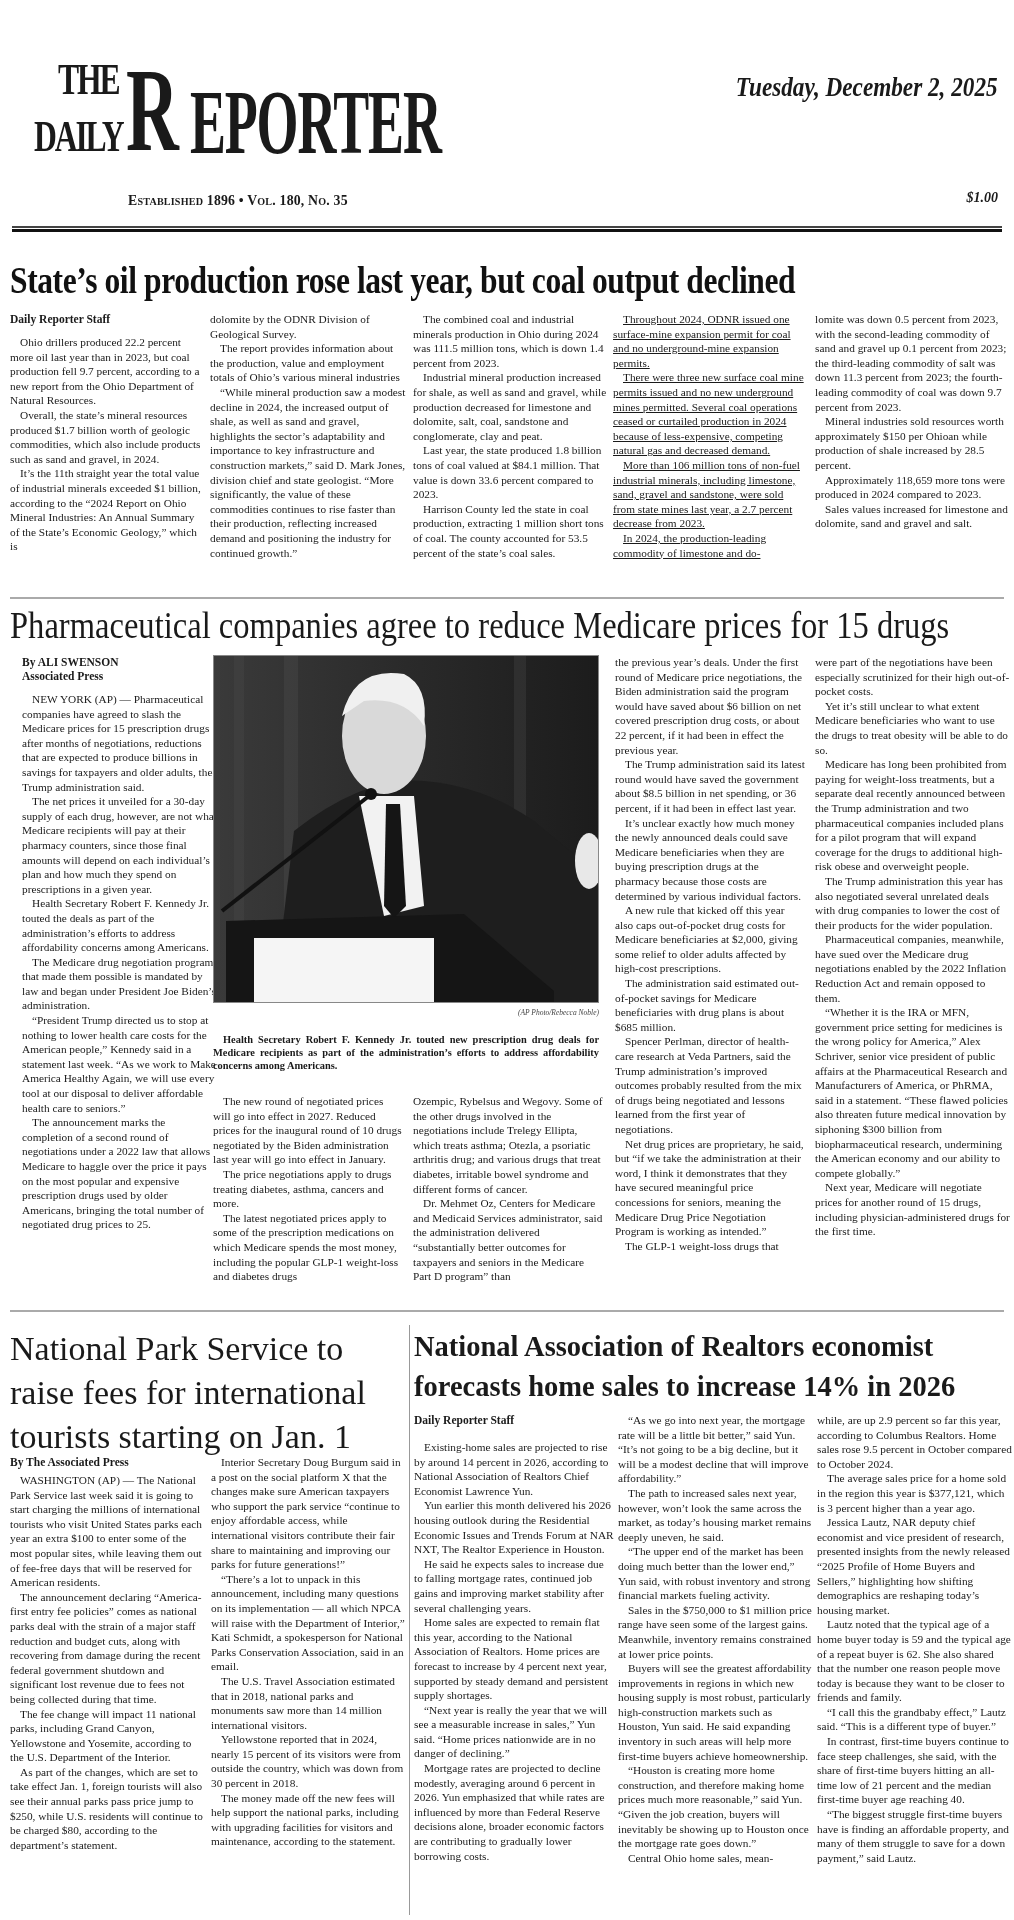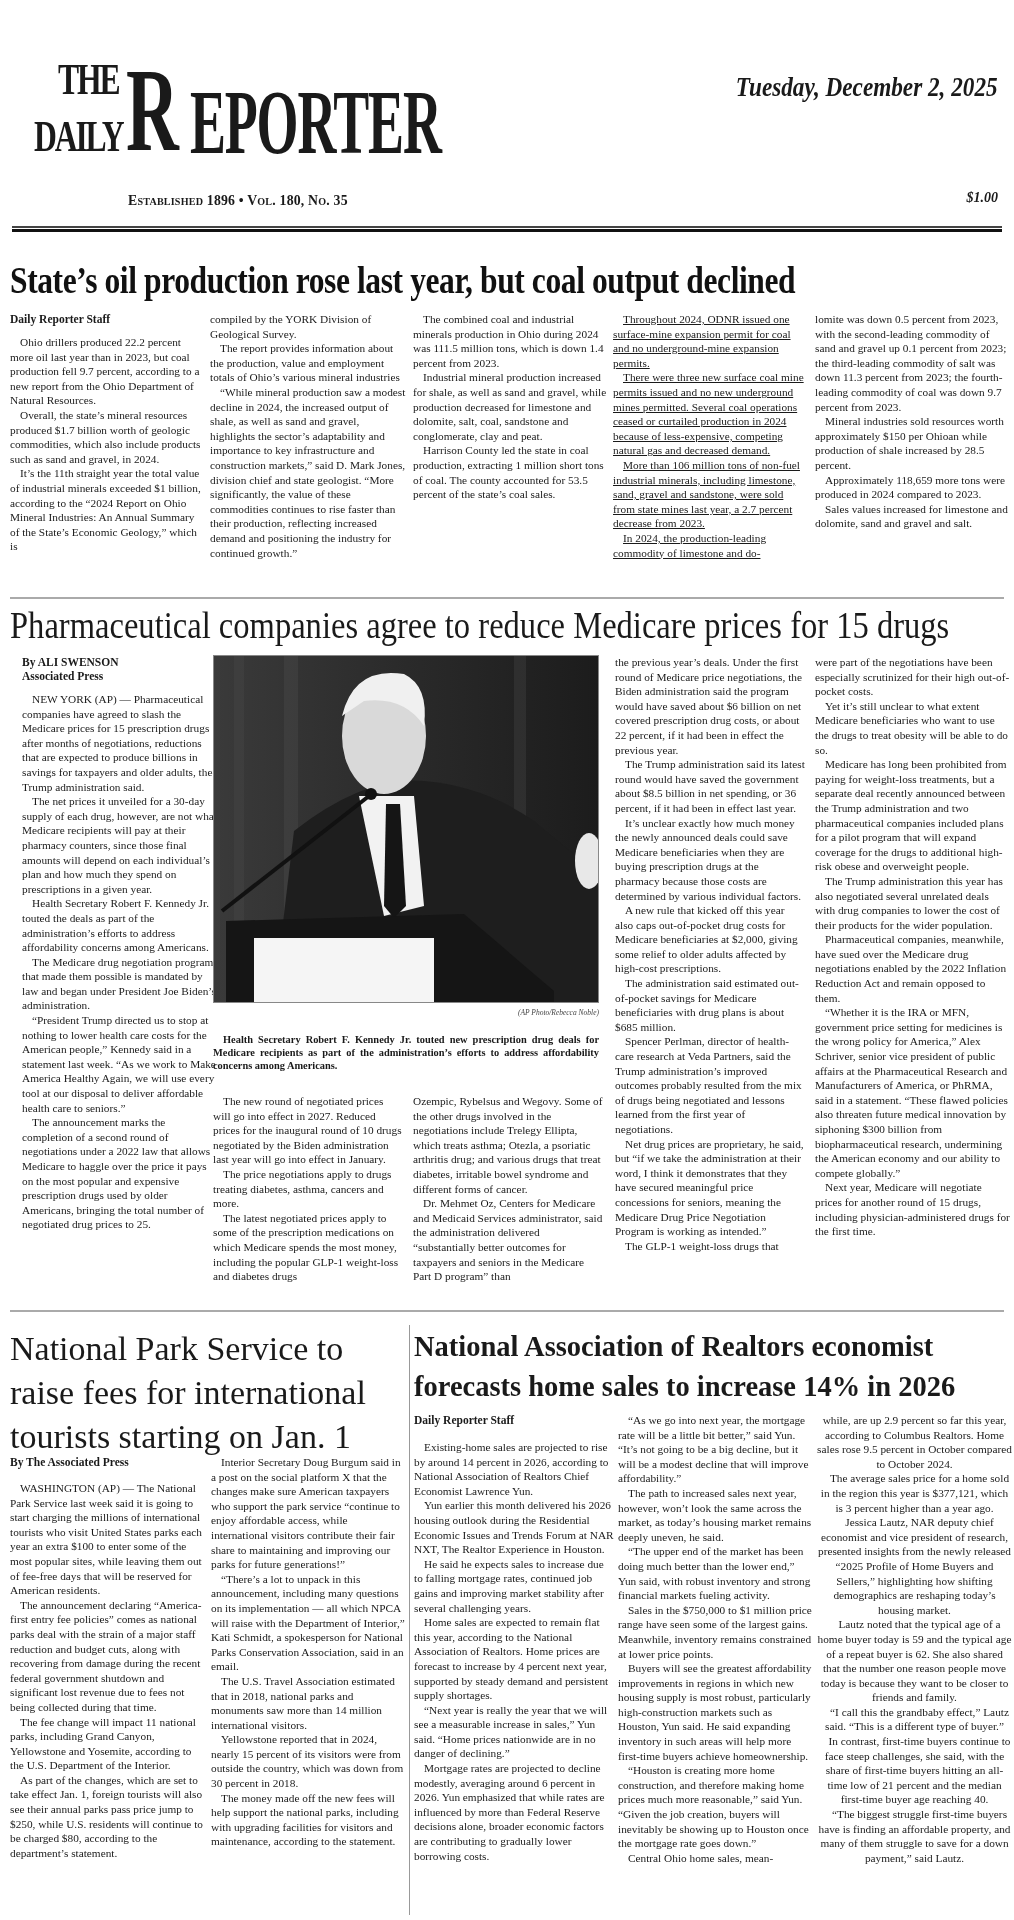--- a/index.html
+++ b/index.html
@@ -59,27 +59,28 @@
 
 <article>
   <h1 class="a1-headline headline-bold">State’s oil production rose last year, but coal output declined</h1>
   <div class="col" style="left:10px; top:312px; width:193px;">
     <p class="noindent byline" style="margin-bottom:9px;">Daily Reporter Staff</p>
     <p>Ohio drillers produced 22.2 percent more oil last year than in 2023, but coal production fell 9.7 percent, according to a new report from the Ohio Department of Natural Resources.</p>
     <p>Overall, the state’s mineral resources produced $1.7 billion worth of geologic commodities, which also include products such as sand and gravel, in 2024.</p>
     <p>It’s the 11th straight year the total value of industrial minerals exceeded $1 billion, according to the “2024 Report on Ohio Mineral Industries: An Annual Summary of the State’s Economic Geology,” which is</p>
   </div>
   <div class="col" style="left:210px; top:312px; width:196px;">
-    <p class="noindent">compiled by the YORK Division of Geological Survey.</p>
+    <p class="noindent">dolomite by the ODNR Division of Geological Survey.</p>
     <p>The report provides information about the production, value and employment totals of Ohio’s various mineral industries</p>
     <p>“While mineral production saw a modest decline in 2024, the increased output of shale, as well as sand and gravel, highlights the sector’s adaptability and importance to key infrastructure and construction markets,” said D. Mark Jones, division chief and state geologist. “More significantly, the value of these commodities continues to rise faster than their production, reflecting increased demand and positioning the industry for continued growth.”</p>
   </div>
   <div class="col" style="left:413px; top:312px; width:196px;">
     <p>The combined coal and industrial minerals production in Ohio during 2024 was 111.5 million tons, which is down 1.4 percent from 2023.</p>
     <p>Industrial mineral production increased for shale, as well as sand and gravel, while production decreased for limestone and dolomite, salt, coal, sandstone and conglomerate, clay and peat.</p>
+    <p>Last year, the state produced 1.8 billion tons of coal valued at $84.1 million. That value is down 33.6 percent compared to 2023.</p>
     <p>Harrison County led the state in coal production, extracting 1 million short tons of coal. The county accounted for 53.5 percent of the state’s coal sales.</p>
   </div>
   <div class="col" style="left:613px; top:312px; width:192px;text-decoration:underline;">
     <p>Throughout 2024, ODNR issued one surface-mine expansion permit for coal and no underground-mine expansion permits.</p>
     <p>There were three new surface coal mine permits issued and no new underground mines permitted. Several coal operations ceased or curtailed production in 2024 because of less-expensive, competing natural gas and decreased demand.</p>
     <p>More than 106 million tons of non-fuel industrial minerals, including limestone, sand, gravel and sandstone, were sold from state mines last year, a 2.7 percent decrease from 2023.</p>
     <p>In 2024, the production-leading commodity of limestone and do-</p>
   </div>
   <div class="col" style="left:815px; top:312px; width:195px;">
     <p class="noindent">lomite was down 0.5 percent from 2023, with the second-leading commodity of sand and gravel up 0.1 percent from 2023; the third-leading commodity of salt was down 11.3 percent from 2023; the fourth-leading commodity of coal was down 9.7 percent from 2023.</p>
@@ -170,21 +171,21 @@
     <p>“Whether it is the IRA or MFN, government price setting for medicines is the wrong policy for America,” Alex Schriver, senior vice president of public affairs at the Pharmaceutical Research and Manufacturers of America, or PhRMA, said in a statement. “These flawed policies also threaten future medical innovation by siphoning $300 billion from biopharmaceutical research, undermining the American economy and our ability to compete globally.”</p>
     <p>Next year, Medicare will negotiate prices for another round of 15 drugs, including physician-administered drugs for the first time.</p>
   </div>
 </article>
 
 <div class="divider" style="left:10px; top:1310px; width:994px;"></div>
 
 <article>
   <h1 class="a3-headline">National Park Service to raise fees for international tourists starting on Jan. 1</h1>
   <div class="col" style="left:10px; top:1455px; width:196px;">
-    <p class="noindent byline" style="margin-bottom:12px;">By The Associated Press</p>
+    <p class="noindent byline" style="margin-bottom:4px;">By The Associated Press</p>
     <p>WASHINGTON (AP) — The National Park Service last week said it is going to start charging the millions of international tourists who visit United States parks each year an extra $100 to enter some of the most popular sites, while leaving them out of fee-free days that will be reserved for American residents.</p>
     <p>The announcement declaring “America-first entry fee policies” comes as national parks deal with the strain of a major staff reduction and budget cuts, along with recovering from damage during the recent federal government shutdown and significant lost revenue due to fees not being collected during that time.</p>
     <p>The fee change will impact 11 national parks, including Grand Canyon, Yellowstone and Yosemite, according to the U.S. Department of the Interior.</p>
     <p>As part of the changes, which are set to take effect Jan. 1, foreign tourists will also see their annual parks pass price jump to $250, while U.S. residents will continue to be charged $80, according to the department’s statement.</p>
   </div>
   <div class="col" style="left:211px; top:1455px; width:195px;">
     <p>Interior Secretary Doug Burgum said in a post on the social platform X that the changes make sure American taxpayers who support the park service “continue to enjoy affordable access, while international visitors contribute their fair share to maintaining and improving our parks for future generations!”</p>
     <p>“There’s a lot to unpack in this announcement, including many questions on its implementation — all which NPCA will raise with the Department of Interior,” Kati Schmidt, a spokesperson for National Parks Conservation Association, said in an email.</p>
     <p>The U.S. Travel Association estimated that in 2018, national parks and monuments saw more than 14 million international visitors.</p>
     <p>Yellowstone reported that in 2024, nearly 15 percent of its visitors were from outside the country, which was down from 30 percent in 2018.</p>
@@ -210,21 +211,21 @@
   </div>
   <div class="col" style="left:618px; top:1413px; width:196px;">
     <p>“As we go into next year, the mortgage rate will be a little bit better,” said Yun. “It’s not going to be a big decline, but it will be a modest decline that will improve affordability.”</p>
     <p>The path to increased sales next year, however, won’t look the same across the market, as today’s housing market remains deeply uneven, he said.</p>
     <p>“The upper end of the market has been doing much better than the lower end,” Yun said, with robust inventory and strong financial markets fueling activity.</p>
     <p>Sales in the $750,000 to $1 million price range have seen some of the largest gains. Meanwhile, inventory remains constrained at lower price points.</p>
     <p>Buyers will see the greatest affordability improvements in regions in which new housing supply is most robust, particularly high-construction markets such as Houston, Yun said. He said expanding inventory in such areas will help more first-time buyers achieve homeownership.</p>
     <p>“Houston is creating more home construction, and therefore making home prices much more reasonable,” said Yun. “Given the job creation, buyers will inevitably be showing up to Houston once the mortgage rate goes down.”</p>
     <p>Central Ohio home sales, mean-</p>
   </div>
-  <div class="col" style="left:817px; top:1413px; width:195px;text-align:center;">
+  <div class="col" style="left:817px; top:1413px; width:195px;">
     <p class="noindent">while, are up 2.9 percent so far this year, according to Columbus Realtors. Home sales rose 9.5 percent in October compared to October 2024.</p>
     <p>The average sales price for a home sold in the region this year is $377,121, which is 3 percent higher than a year ago.</p>
     <p>Jessica Lautz, NAR deputy chief economist and vice president of research, presented insights from the newly released “2025 Profile of Home Buyers and Sellers,” highlighting how shifting demographics are reshaping today’s housing market.</p>
     <p>Lautz noted that the typical age of a home buyer today is 59 and the typical age of a repeat buyer is 62. She also shared that the number one reason people move today is because they want to be closer to friends and family.</p>
     <p>“I call this the grandbaby effect,” Lautz said. “This is a different type of buyer.”</p>
     <p>In contrast, first-time buyers continue to face steep challenges, she said, with the share of first-time buyers hitting an all-time low of 21 percent and the median first-time buyer age reaching 40.</p>
     <p>“The biggest struggle first-time buyers have is finding an affordable property, and many of them struggle to save for a down payment,” said Lautz.</p>
   </div>
 </article>
 

